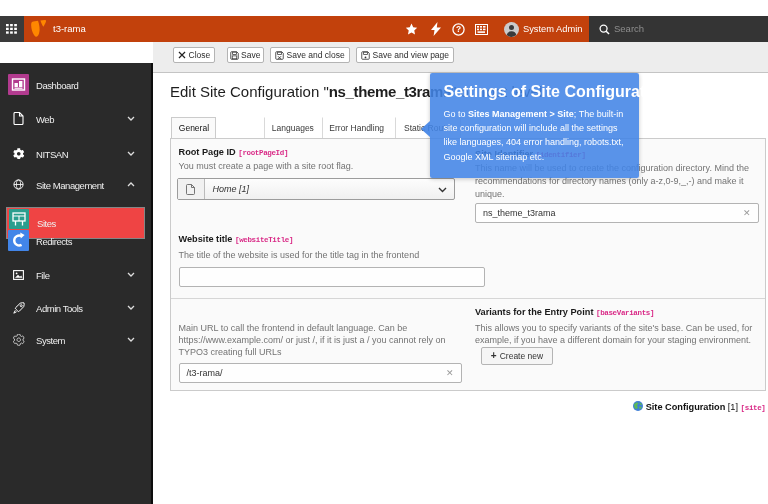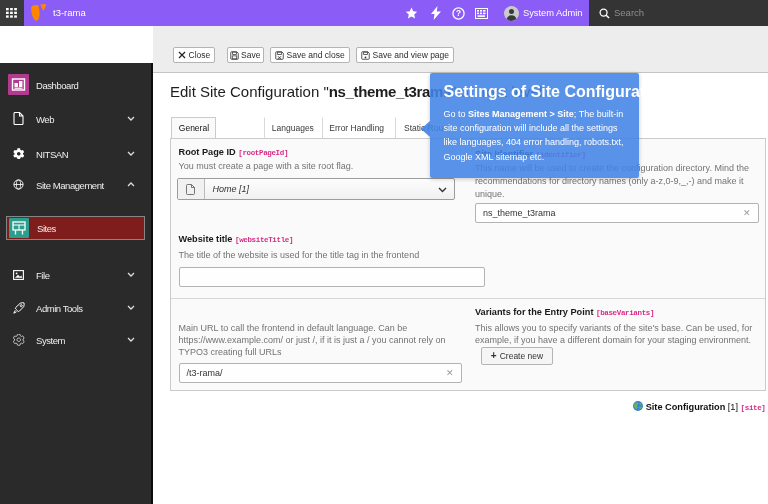--- a/index.html
+++ b/index.html
@@ -1,20 +1,20 @@
 <!DOCTYPE html>
 <html><head>
 <meta charset="utf-8">
 <style>
 * { margin:0; padding:0; box-sizing:border-box; }
 html,body { width:768px; height:504px; overflow:hidden; }
 body { font-family:"Liberation Sans", sans-serif; background:#fff; position:relative; }
 
 
-#topbar { position:absolute; left:0; top:0; width:768px; height:26px; background:#8b5cf6; z-index:30; }
+#topbar { position:absolute; left:0; top:16px; width:768px; height:26px; background:#c2410c; z-index:30; }
 #toggle { position:absolute; left:0; top:0; width:24px; height:26px; background:#3a3a3a; }
 #tlogo { position:absolute; left:30px; top:4px; }
 #tname { position:absolute; left:53px; top:0; height:26px; line-height:26px; color:#fff; font-size:9.5px; }
 .tbico { position:absolute; top:0; height:26px; display:flex; align-items:center; justify-content:center; }
 #tsearch { position:absolute; left:589px; top:0; width:179px; height:26px; background:#343434; }
 #tsearch span { position:absolute; left:25px; top:0; height:26px; line-height:26px; color:#8e8e8e; font-size:9.5px; }
 #uname { position:absolute; left:523px; top:0; height:26px; line-height:26px; color:#fff; font-size:9.3px; }
 
 
 #sidebar { position:absolute; left:0; top:26px; width:153px; height:478px; background:#2a2a2a; border-right:2px solid #0d0d0d; z-index:20;margin-top:37px; }
@@ -182,32 +182,40 @@
         <circle cx="6" cy="6" r="5" fill="none" stroke="#fff" stroke-width="1"></circle>
         <ellipse cx="6" cy="6" rx="2.3" ry="5" fill="none" stroke="#fff" stroke-width="0.9"></ellipse>
         <line x1="1" y1="6" x2="11" y2="6" stroke="#fff" stroke-width="0.9"></line>
       </svg>
     <span class="mtext">Site Management</span>
     <svg class="chev" width="8" height="5" viewBox="0 0 8 5">
         <polyline points="1,4 4,1 7,4" fill="none" stroke="#ddd" stroke-width="1.3"></polyline>
       </svg>
   </div>
 
-  <div class="mitem" style="top:153px;height:24px;left:6px;width:139px;background:#7f1d1d;border:1px solid #858585">
+  <div class="mitem" style="top:144px;height:32px;left:6px;width:139px;background:#ef4444;border:1px solid #858585">
     <svg class="bigico" width="20" height="20" viewBox="0 0 20 20" style="top:1px;left:2px">
       <rect width="20" height="20" fill="#2b9e8e"></rect>
       <rect x="4" y="4" width="12" height="8" fill="none" stroke="#fff" stroke-width="1.3"></rect>
       <line x1="4" y1="7" x2="16" y2="7" stroke="#fff" stroke-width="1.1"></line>
       <line x1="10" y1="7" x2="10" y2="12" stroke="#fff" stroke-width="1.1"></line>
       <line x1="6.5" y1="12" x2="6.5" y2="16.5" stroke="#fff" stroke-width="1.3"></line>
       <line x1="13.5" y1="12" x2="13.5" y2="16.5" stroke="#fff" stroke-width="1.3"></line>
     </svg>
     <span class="mtext" style="left:30px">Sites</span>
   </div>
 
+  <div class="mitem" style="top:167px;height:22px">
+    <svg class="bigico" width="21" height="21" viewBox="0 0 21 21" style="top:0">
+      <rect width="21" height="21" fill="#4285e8"></rect>
+      <path d="M13.6 6.1 A5 5 0 1 0 13.6 14.9" fill="none" stroke="#fff" stroke-width="2.4"></path>
+      <path d="M12.2 2.6 L16.6 5.0 L12.8 8.6 Z" fill="#fff"></path>
+    </svg>
+    <span class="mtext">Redirects</span>
+  </div>
 
   <div class="mitem" style="top:199.5px;height:24px">
     <svg class="glyph" width="11" height="10" viewBox="0 0 11 10" style="top:7px">
         <rect x="0.6" y="0.6" width="9.8" height="8.8" fill="none" stroke="#fff" stroke-width="1.1"></rect>
         <circle cx="3.6" cy="3.4" r="0.9" fill="#fff"></circle>
         <path d="M2 7.8 L5 4.8 L7 6.8 L8.2 5.6 L9.4 7.8 Z" fill="#fff"></path>
       </svg>
     <span class="mtext">File</span>
     <svg class="chev" width="8" height="5" viewBox="0 0 8 5">
         <polyline points="1,1 4,4 7,1" fill="none" stroke="#ddd" stroke-width="1.3"></polyline>

